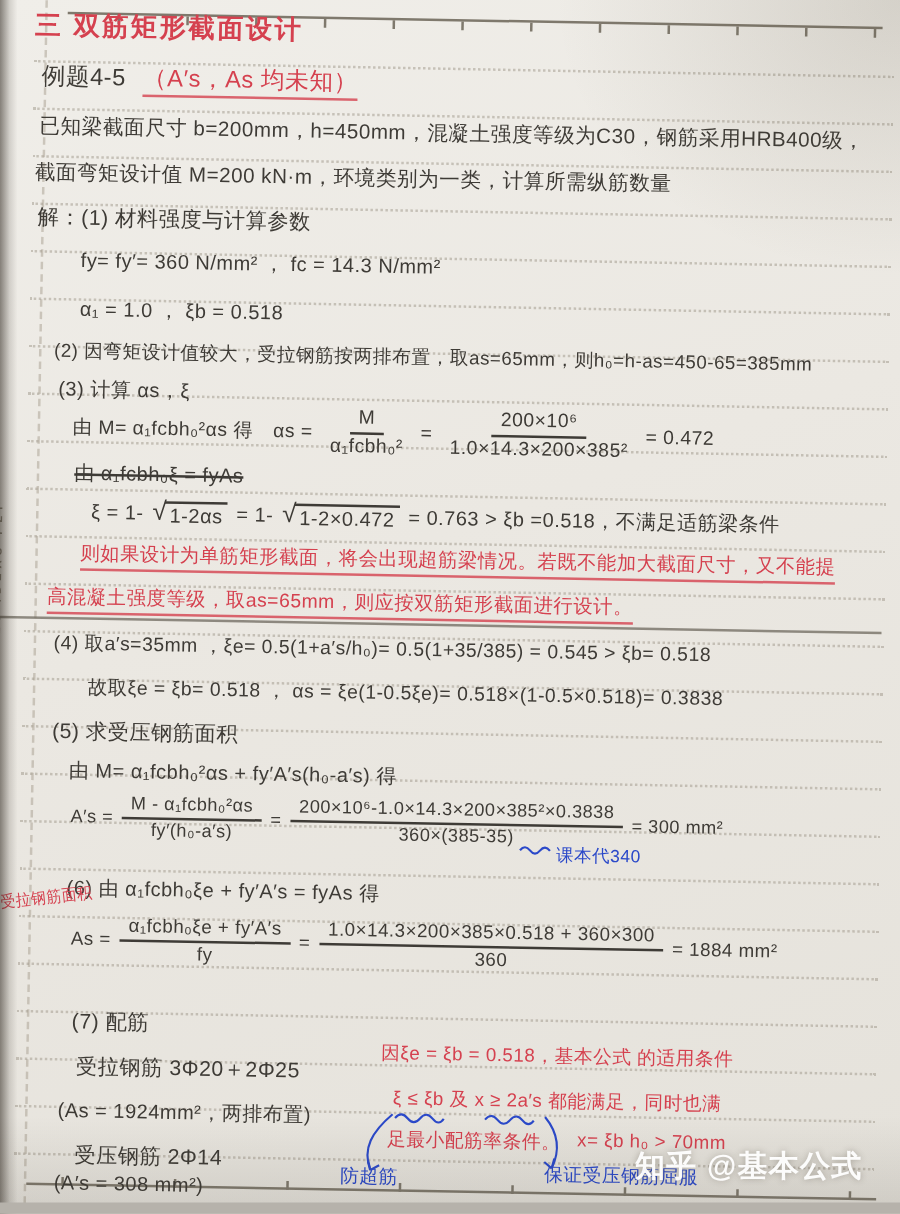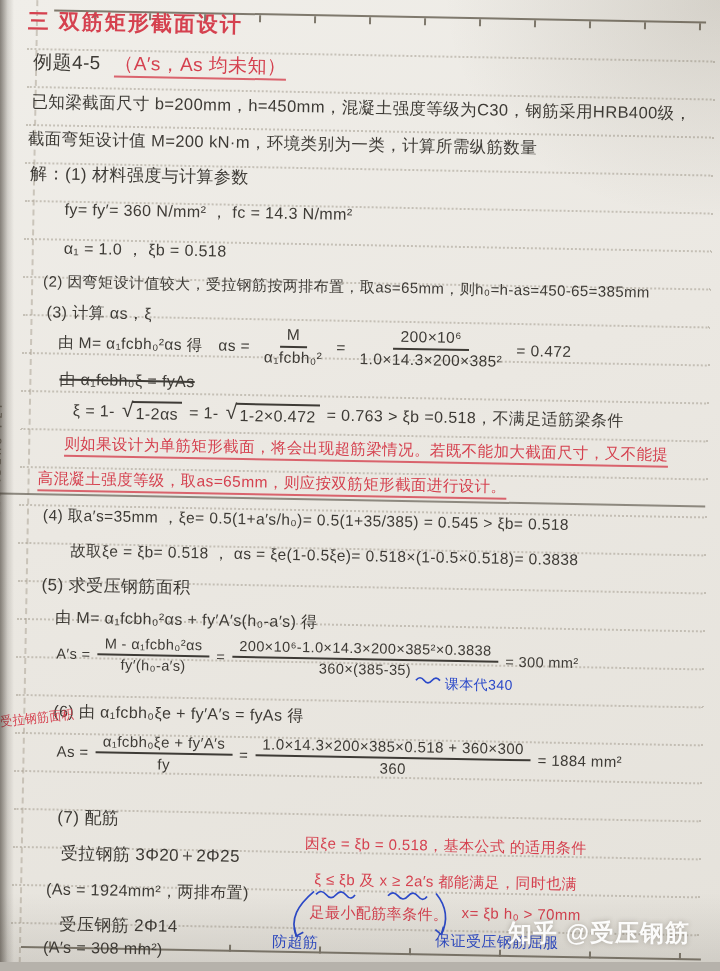--- a/index.html
+++ b/index.html
@@ -212,14 +212,14 @@
         <path d="M452,886 C463,899 465,912 458,927"></path>
         <path d="M458,927 l-6,-5 M458,927 l2,-8"></path>
       </g>
     </svg>
   </div>
 
   <div class="shade-tr"></div>
   <div class="shade-b"></div>
   <div class="edge-l"></div>
   <div class="strip-b"></div>
-  <div class="watermark">知乎 @受压钢筋</div>
+  <div class="watermark">知乎 @基本公式</div>
 </div>
 
 </body></html>

